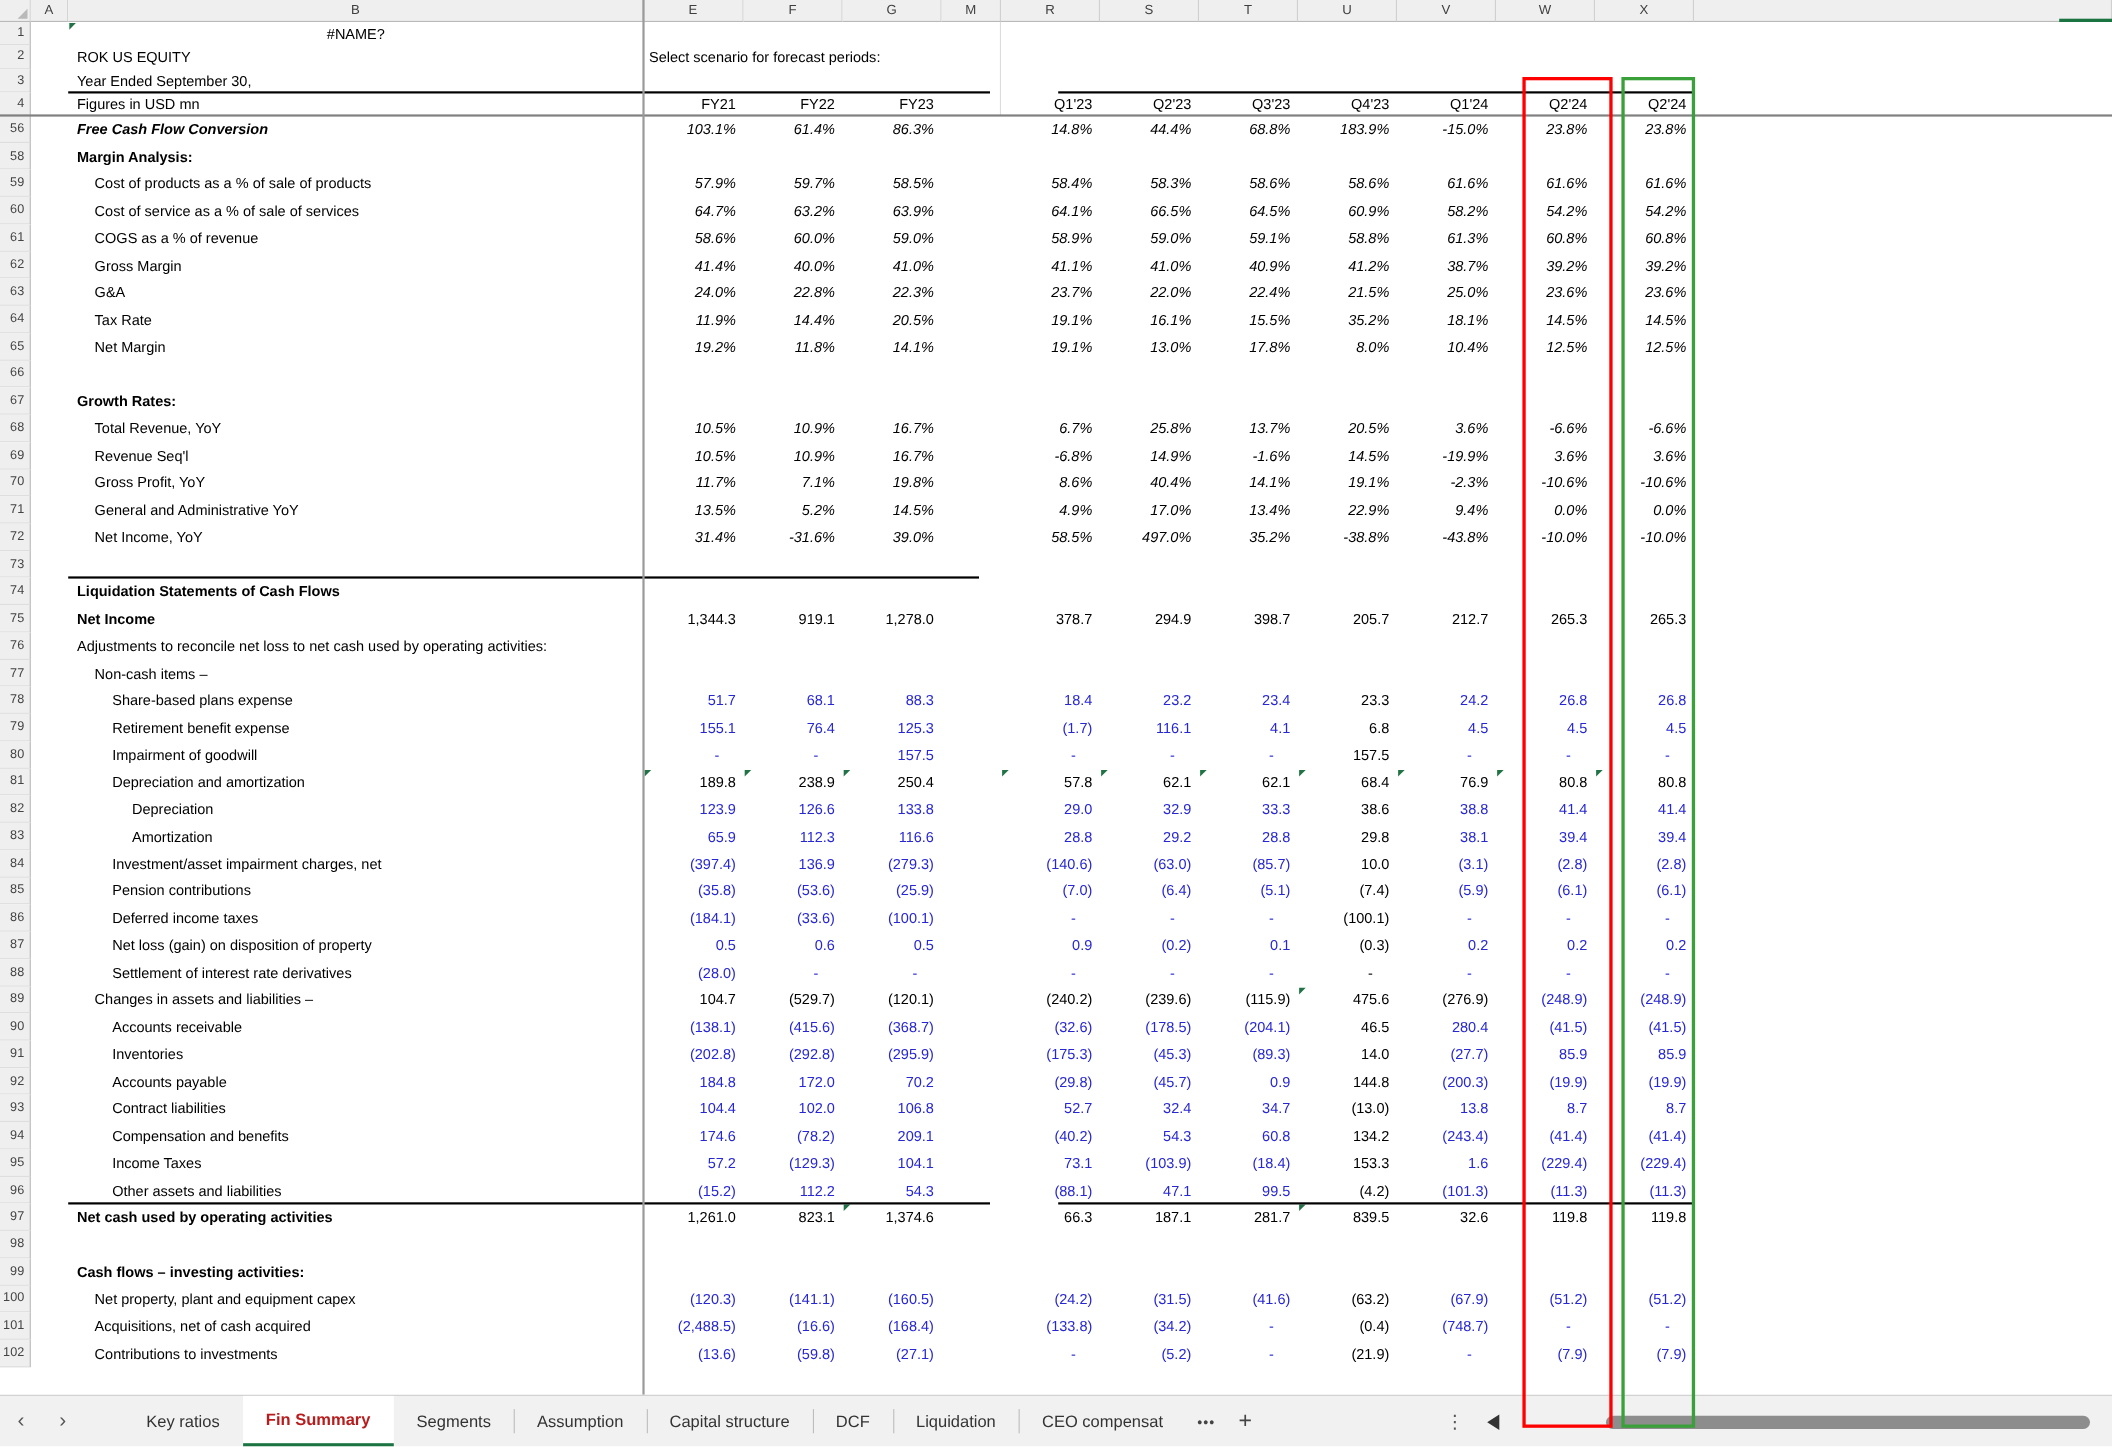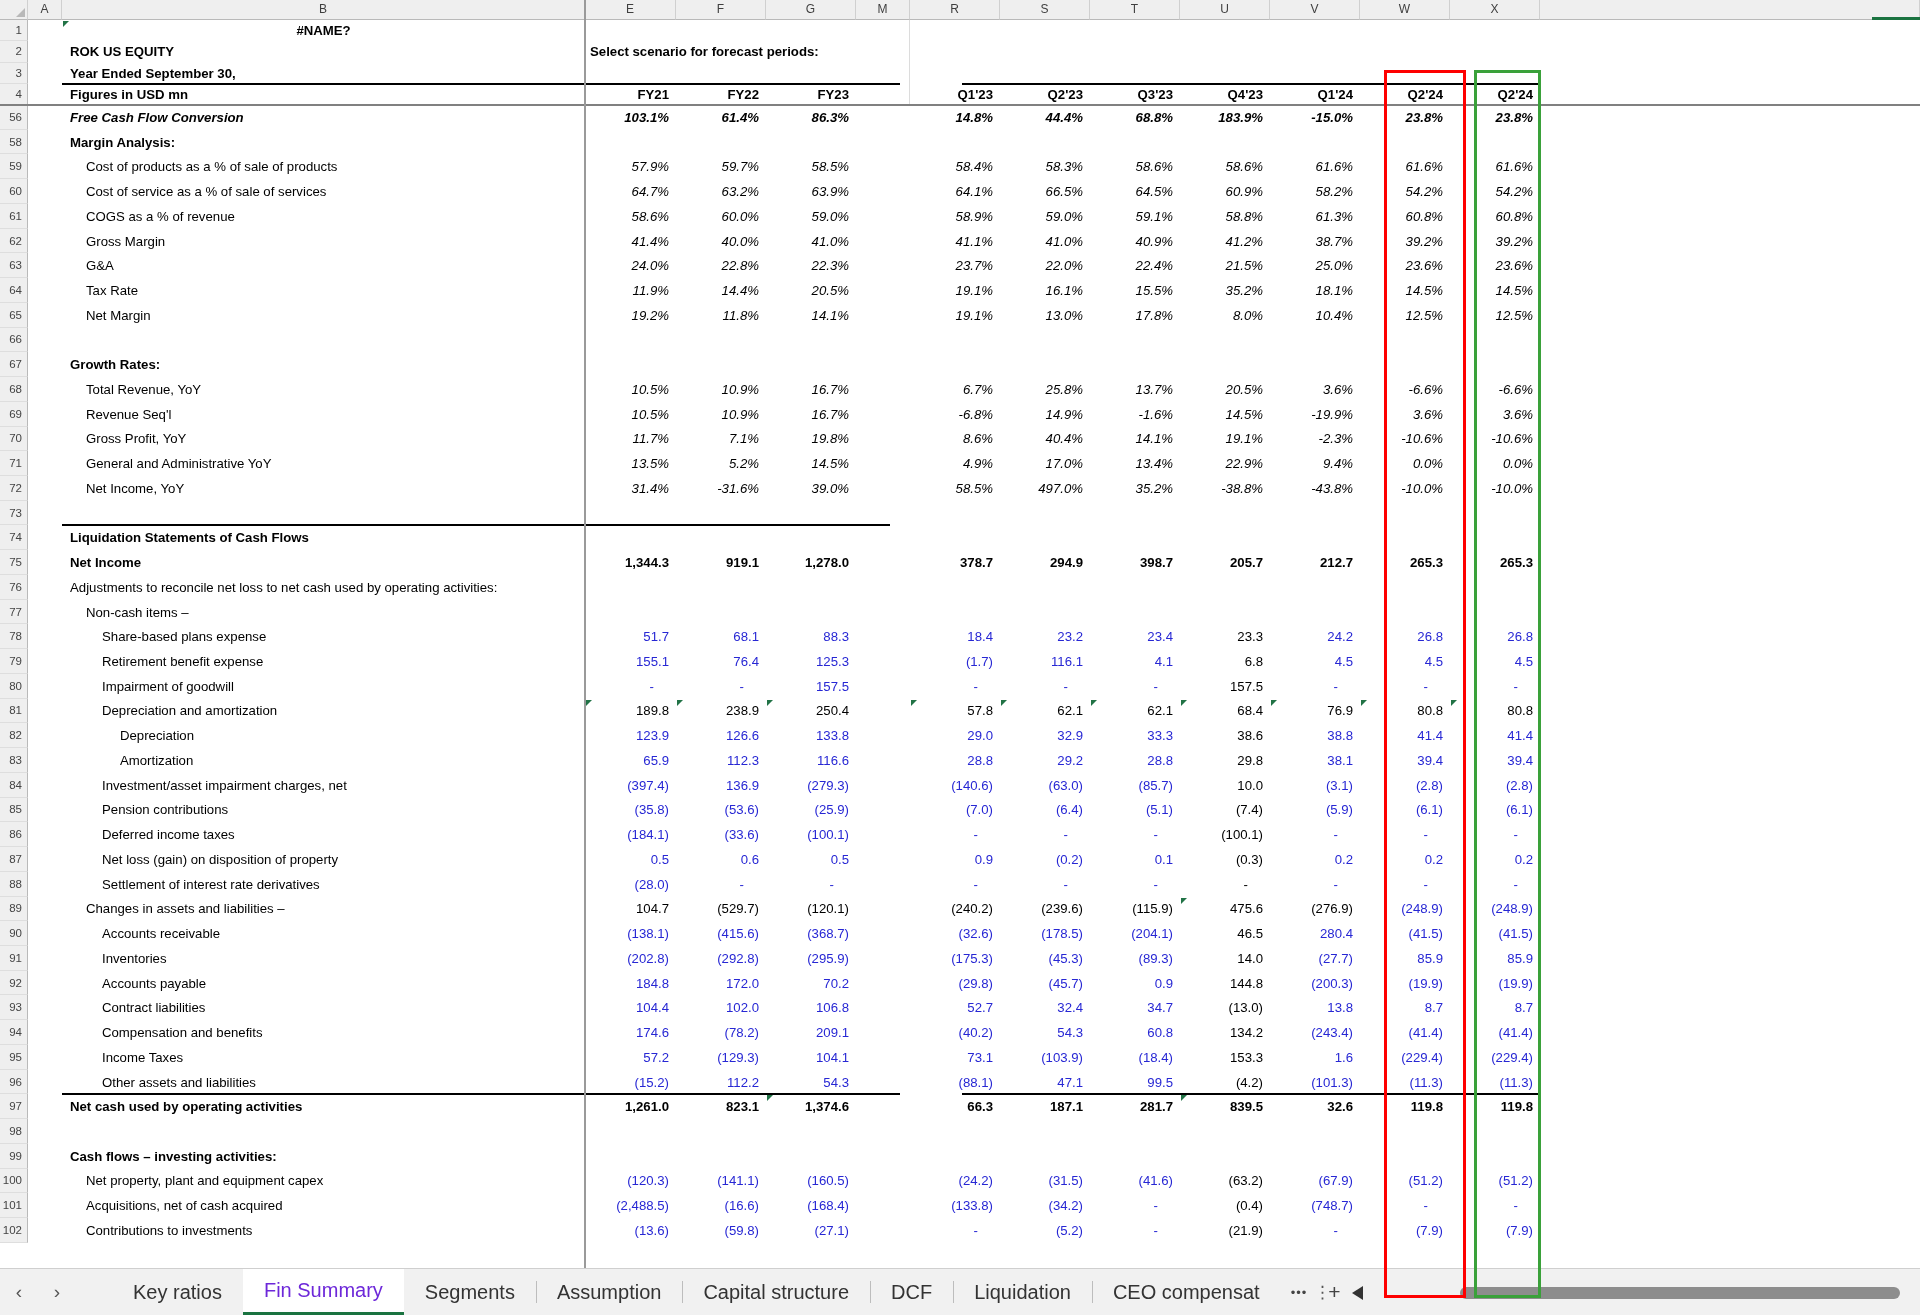--- a/index.html
+++ b/index.html
@@ -25,21 +25,21 @@
       font-size:11.5px;color:#444;text-align:right;padding-right:5px;display:flex;align-items:center;justify-content:flex-end}
 
   .tr{height:21.25px}
   .drow{height:24.74px}
 
   .cell,.bcell,.vcell,.acell,.mcell,.tail{display:flex;align-items:center;overflow:visible;white-space:nowrap;position:relative;font-size:13.2px;color:#000}
   .bcell{padding-left:8px}
   .vcell{justify-content:flex-end;padding-right:7px}
   .vcell.dash{padding-right:22px}
   .center{justify-content:center;padding-left:0}
-  .bd{font-weight:700}
+  .bd{font-weight:400}
   .it{font-style:italic}
   .sb{font-weight:700}.si{}.sbi{font-weight:700;font-style:italic}
   .blue{color:var(--blue)}
   .ind0{padding-left:8px}.ind1{padding-left:24px}.ind2{padding-left:40px}.ind3{padding-left:58px}
 
   .flag{position:absolute;left:1px;top:1px;width:0;height:0;display:block;
       border-top:6px solid var(--flag);border-right:6px solid transparent}
   .band{position:absolute;left:62px;top:0;width:828px;height:100%;background:var(--band);z-index:-1}
   .rule{position:absolute;top:-1px;height:2px;background:#000;z-index:2}
 
@@ -51,23 +51,23 @@
   #hdrGreen{left:1872px;top:17px;width:48px;height:3px;background:#1a7340;z-index:4}
   #redbox{left:1384px;top:70px;width:82px;height:1228px;border:3px solid #fe0000;z-index:9}
   #greenbox{left:1474px;top:70px;width:67px;height:1228px;border:3px solid #3aa13a;z-index:9}
 
   
   .tabbar{position:absolute;left:0;bottom:0;width:1920px;height:47px;background:#f1f1f1;
       border-top:1px solid #cfcfcf;display:flex;align-items:stretch;z-index:5}
   .navarrow{width:38px;display:flex;align-items:center;justify-content:center;font-size:19px;color:#555;cursor:pointer}
   .tabspacer{width:36px}
   #tabs{display:flex;align-items:stretch}
-  .tab{display:flex;align-items:center;padding:0 21px;font-size:20px;color:#333;position:relative;cursor:pointer}
+  .tab{display:flex;align-items:center;padding:0 21px;font-size:15px;color:#333;position:relative;cursor:pointer}
   .tab + .tab::before{content:"";position:absolute;left:0;top:12px;bottom:12px;width:1px;background:#bdbdbd}
-  .tab.active{background:#fff;font-weight:400;color:#6d28d9;border-bottom:3px solid #1a7340}
+  .tab.active{background:#fff;font-weight:700;color:#b91c1c;border-bottom:3px solid #1a7340}
   .tab.active::before,.tab.active + .tab::before{display:none}
   .dots{display:flex;align-items:center;font-size:13px;color:#444;padding:0 10px;letter-spacing:1px}
   .addbtn{display:flex;align-items:center;justify-content:center;width:34px;font-size:21px;color:#444;cursor:pointer}
   .kebab{position:absolute;left:1314px;top:0;height:47px;display:flex;align-items:center;font-size:17px;color:#555;cursor:pointer}
   .scrollLeft{position:absolute;left:1352px;top:17px;width:0;height:0;cursor:pointer;
       border-top:7px solid transparent;border-bottom:7px solid transparent;border-right:11px solid #333}
   .scrolltrack{position:absolute;left:1390px;top:18px;width:520px;height:12px;background:#f1f1f1}
   .scrollthumb{position:absolute;left:70px;top:0;width:440px;height:12px;background:#8d8d8d;border-radius:6px;cursor:pointer}
 </style>
 </head>

